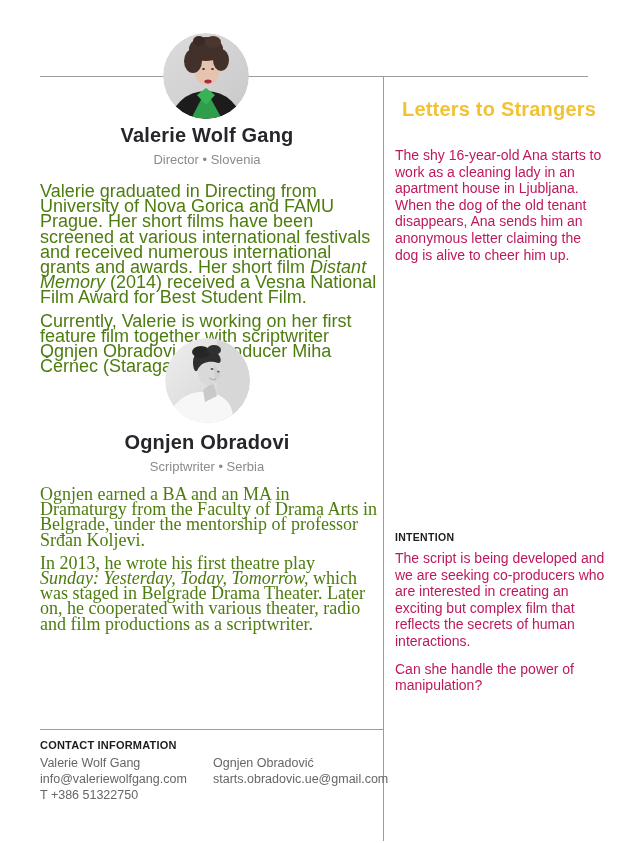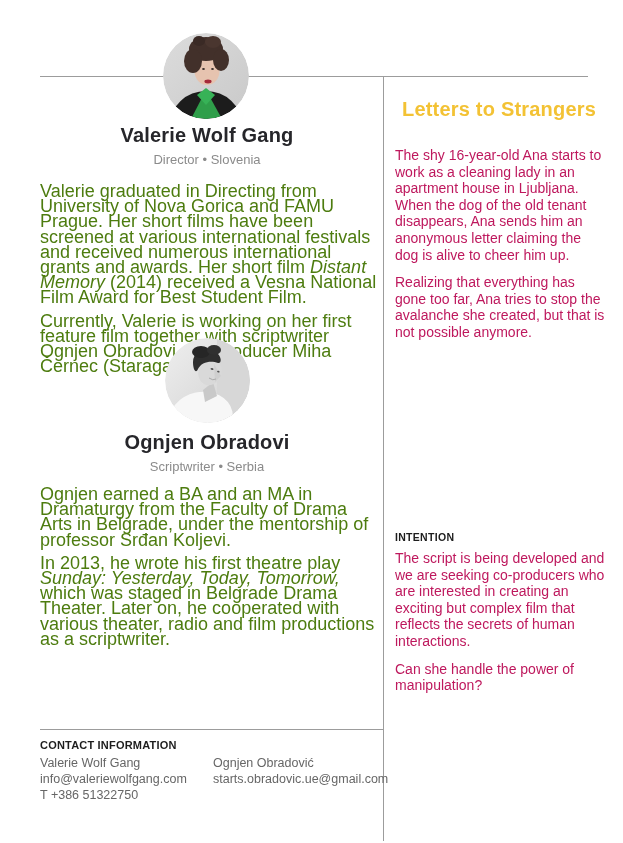--- a/index.html
+++ b/index.html
@@ -31,21 +31,21 @@
     font-size:13px; color:#8b8b8b;
   }
   .role-1 { top:152px; }
   .role-2 { top:459px; }
 
   .bio {
     position:absolute; left:40px; width:338px;
     font-size:18px; line-height:15.2px; color:#4d7c0f;
   }
   .bio-1 { top:184px; }
-  .bio-2 { top:487px; }
+  .bio-2 { top:487px;font-family:Liberation Serif, serif; }
   .bio p { margin-bottom:8px; }
   .bio .it { font-style:italic; }
 
   .contact-header {
     position:absolute; left:40px; top:739px;
     font-size:11px; font-weight:bold; color:#1d1d1d; letter-spacing:0.2px;
   }
   .contact-col {
     position:absolute; top:755px;
     font-size:12.5px; line-height:16px; color:#666666;
@@ -156,21 +156,20 @@
     <div>T +386 51322750</div>
   </div>
   <div class="contact-col contact-col-2">
     <div>Ognjen Obradović</div>
     <div>starts.obradovic.ue@gmail.com</div>
   </div>
 
   <div class="sb-title" style="color: rgb(243, 194, 52);">Letters to Strangers</div>
   <div class="sb-body sb-synopsis">
     <p>The shy 16-year-old Ana starts to work as a cleaning lady in an apartment house in Ljubljana. When the dog of the old tenant disappears, Ana sends him an anonymous letter claiming the dog is alive to cheer him up.</p>
-    <p>Realizing that everything has gone too far, Ana tries to stop the avalanche she created, but that is not possible anymore.</p>
   </div>
   <div class="sb-intent-header">INTENTION</div>
   <div class="sb-body sb-intention">
     <p>The script is being developed and we are seeking co-producers who are interested in creating an exciting but complex film that reflects the secrets of human interactions.</p>
     <p>Can she handle the power of manipulation?</p>
   </div>
 
 </div>
 
 </body></html>

